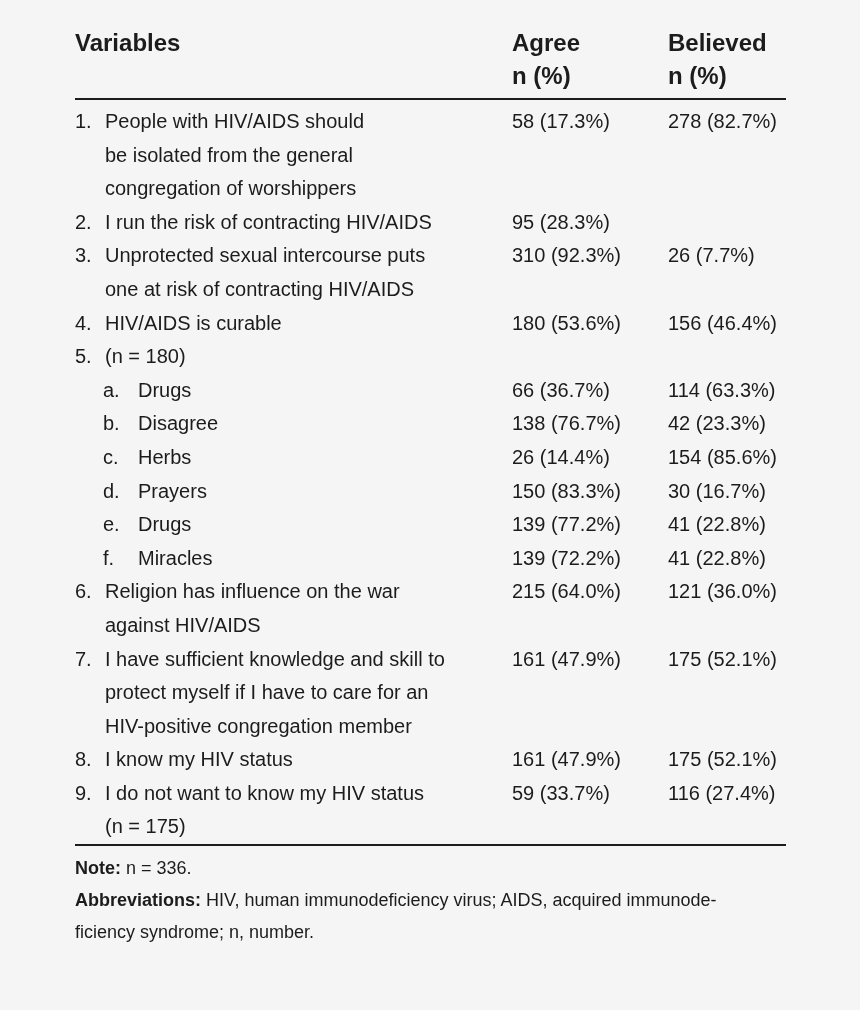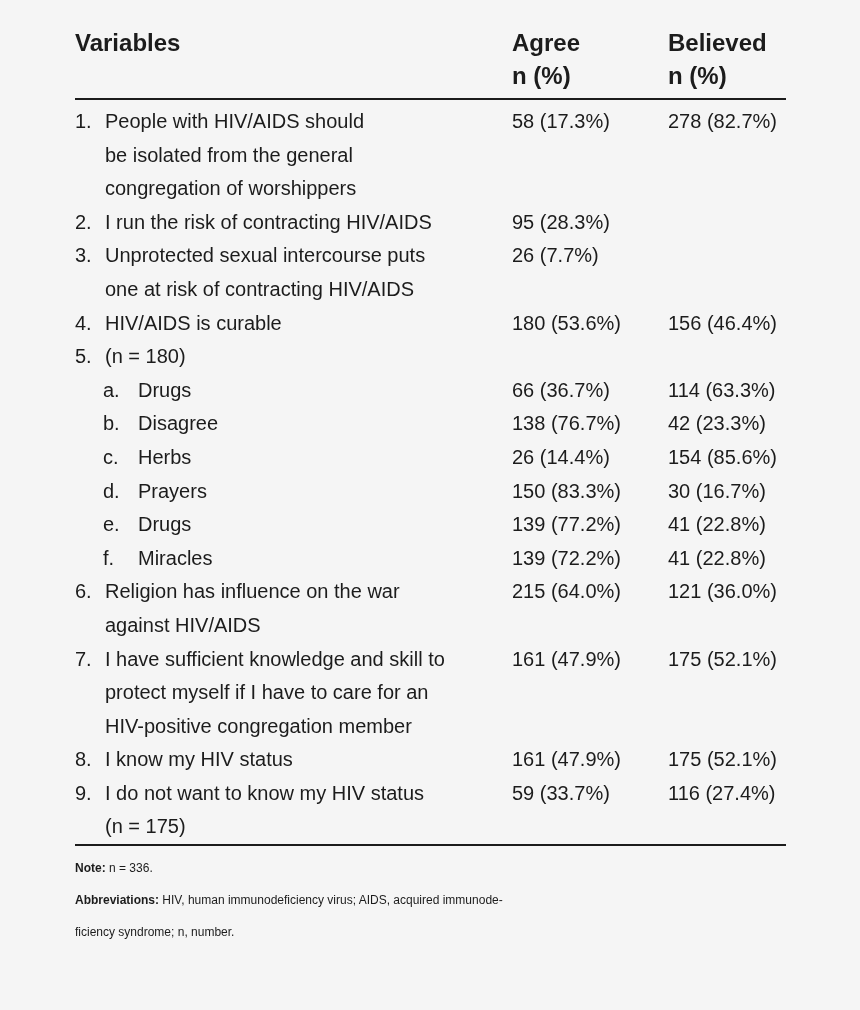--- a/index.html
+++ b/index.html
@@ -62,21 +62,21 @@
   .trow.sub .num {
     margin-left: 28px;
     flex-basis: 35px;
     width: 35px;
   }
   .lines { flex: 1; }
   .lines div, .cell { white-space: nowrap; }
   
   .tfoot {
     margin-top: 6px;
-    font-size: 12px;
+    font-size: 18px;
     line-height: 32px;
   }
   .tfoot .lbl { font-weight: bold; }
   .tfoot div { white-space: nowrap; }
 </style>
 </head>
 <body>
 
 <div class="table-wrap">
 
@@ -119,20 +119,21 @@
         <div class="col-agree cell">95 (28.3%)</div>
       </div>
       <div class="trow">
         <div class="col-var">
           <span class="num">3.</span>
           <div class="lines">
             <div>Unprotected sexual intercourse puts</div>
             <div>one at risk of contracting HIV/AIDS</div>
           </div>
         </div>
+        <div class="col-agree cell">310 (92.3%)</div>
         <div class="col-disagree cell">26 (7.7%)</div>
       </div>
       <div class="trow">
         <div class="col-var">
           <span class="num">4.</span>
           <div class="lines">
             <div>HIV/AIDS is curable</div>
           </div>
         </div>
         <div class="col-agree cell">180 (53.6%)</div>

